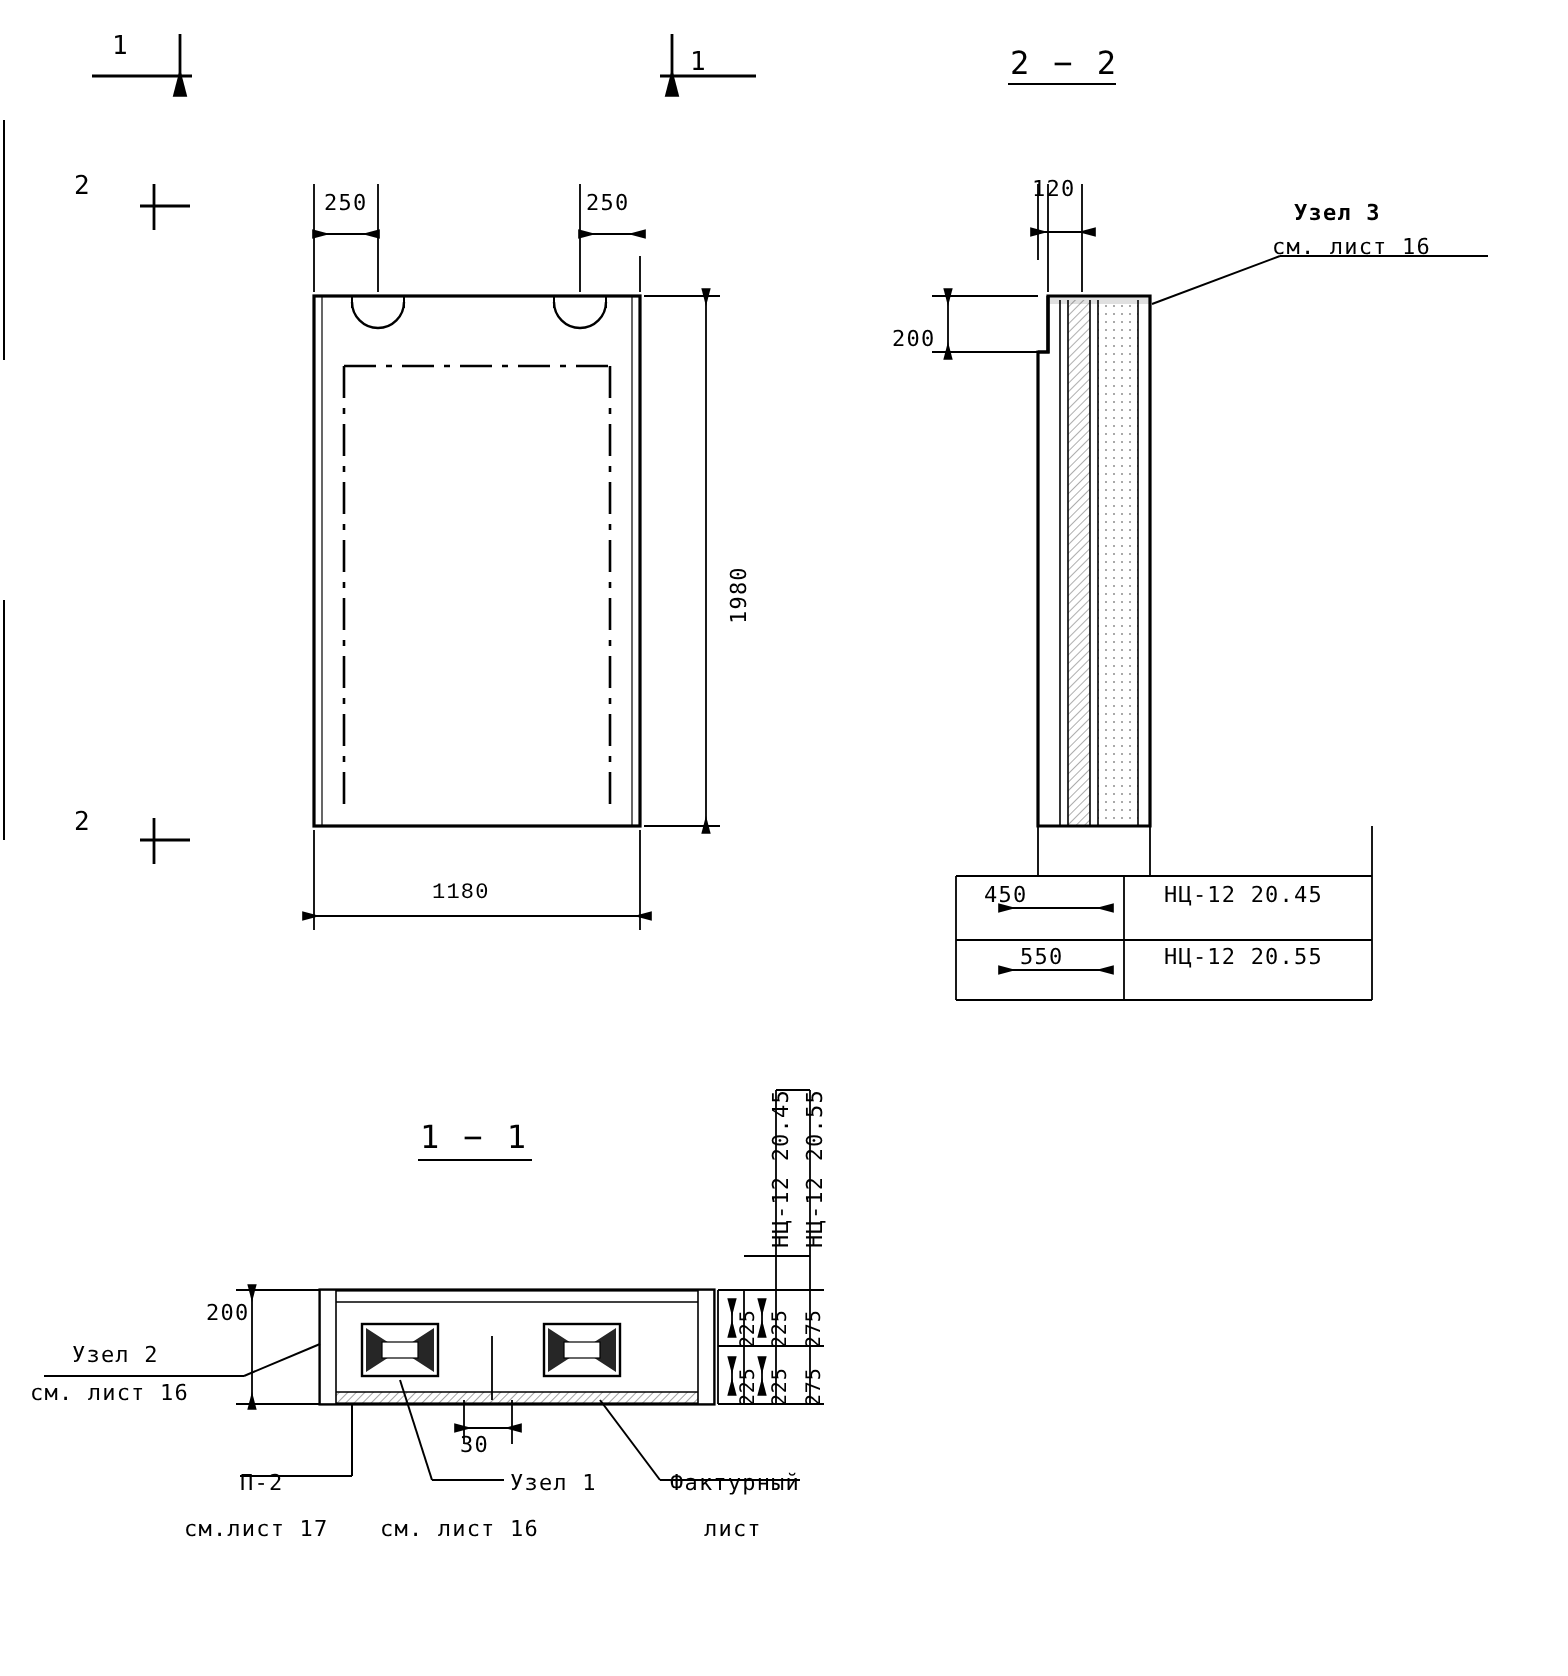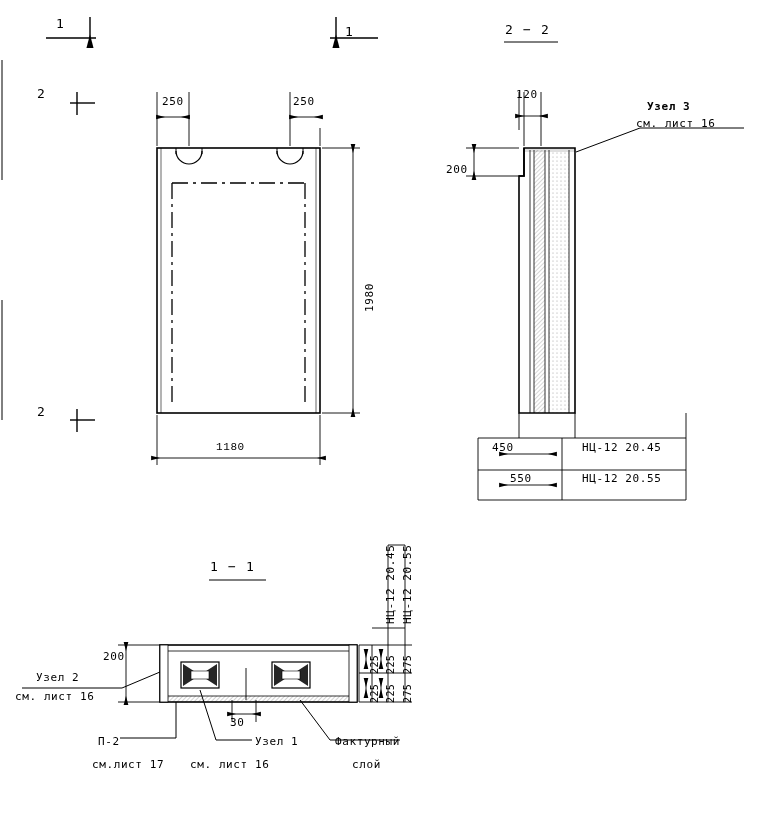--- a/index.html
+++ b/index.html
@@ -31,21 +31,21 @@
   }
   .lbl.small {
     font-size: 10px;
     letter-spacing: 0.4px;
   }
   .lbl.vert {
     transform-origin: left top;
     transform: rotate(-90deg);
   }
   .lbl.sect {
-    font-size: 13px;
+    font-size: 16px;
     letter-spacing: 1.2px;
     text-align: right;
   }
   .lbl.cut {
     font-size: 13px;
     letter-spacing: 0.5px;
   }
 </style>
 </head>
 <body>
@@ -293,18 +293,18 @@
 <div class="lbl vert" style="left:401px; top:624px;">НЦ-12 20.55</div>
 <div class="lbl small vert" style="left:369px; top:674px;">225</div>
 <div class="lbl small vert" style="left:369px; top:703px;">225</div>
 <div class="lbl small vert" style="left:385px; top:674px;">225</div>
 <div class="lbl small vert" style="left:385px; top:703px;">225</div>
 <div class="lbl small vert" style="left:402px; top:674px;">275</div>
 <div class="lbl small vert" style="left:402px; top:703px;">275</div>
 
 <div class="lbl" style="left:36px; top:671px;">Узел 2</div>
 <div class="lbl" style="left:15px; top:690px;">см. лист 16</div>
-<div class="lbl" style="left:98px; top:735px;">П-2</div>
+<div class="lbl" style="left:120px; top:735px;">П-2</div>
 <div class="lbl" style="left:92px; top:758px;">см.лист 17</div>
 <div class="lbl" style="left:211px; top:735px;margin-left:44px;">Узел 1</div>
 <div class="lbl" style="left:190px; top:758px;">см. лист 16</div>
 <div class="lbl" style="left:335px; top:735px;">Фактурный</div>
-<div class="lbl" style="left:352px; top:758px;">слой</div>
+<div class="lbl" style="left:352px; top:758px;">лист</div>
 
 </body></html>

